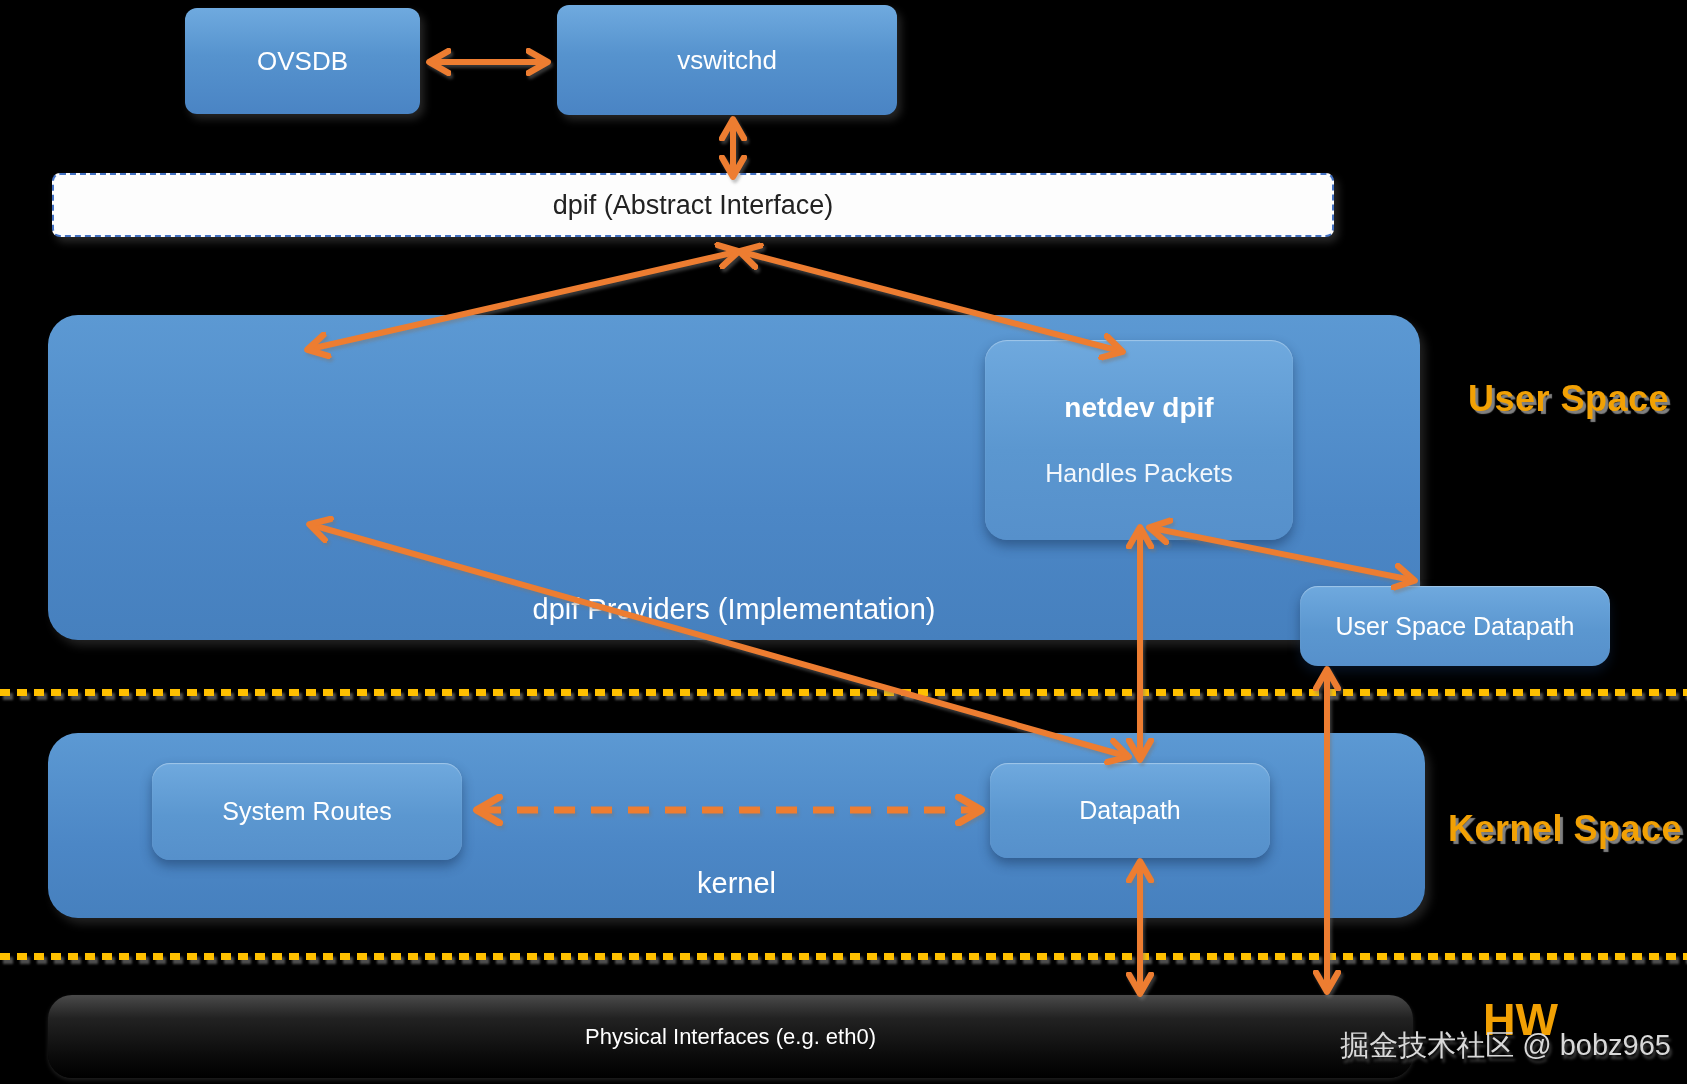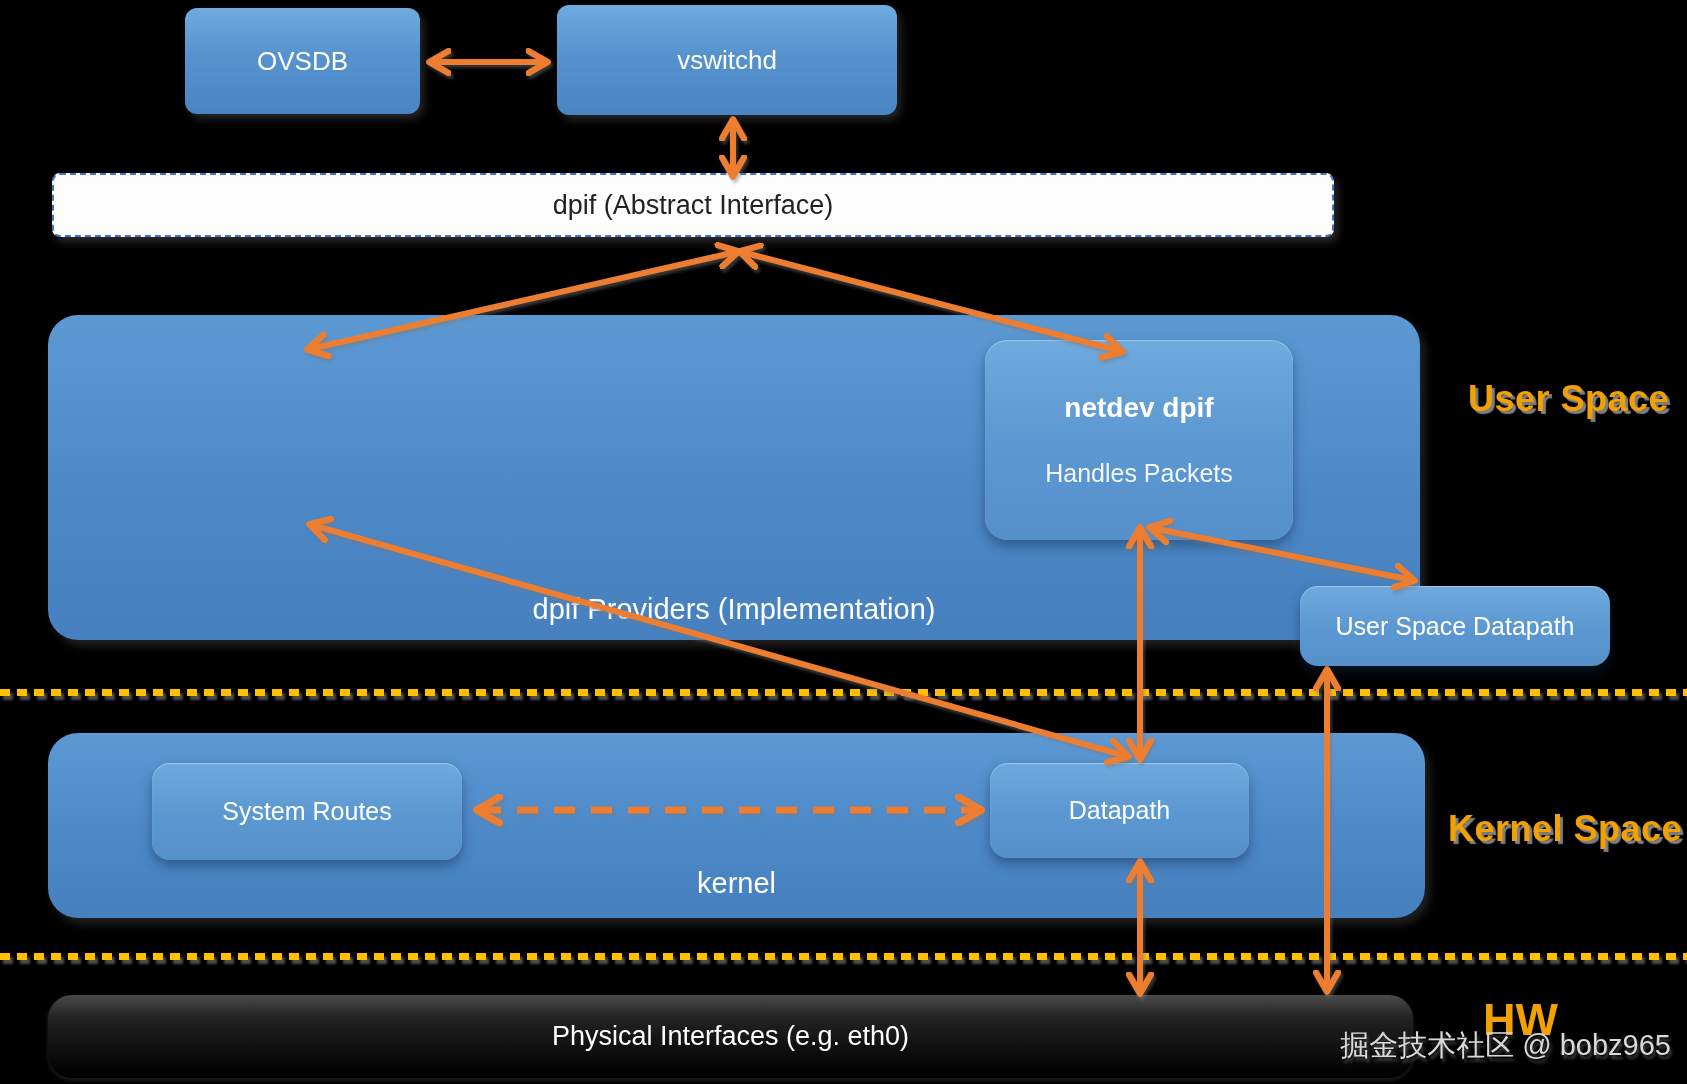--- a/index.html
+++ b/index.html
@@ -39,26 +39,26 @@
     background:#fdfdfd;border:2px dashed #4472C4;border-radius:8px;
     display:flex;align-items:center;justify-content:center;
     color:#222;font-size:27px;z-index:2;box-shadow:4px 5px 8px rgba(120,120,120,0.35);margin-left:7px;
   }
   .box-user{left:48px;top:315px;width:1372px;height:325px;}
   .box-netlink{left:147px;top:357px;width:306px;height:165px;padding:8px 0;}
   .box-netdev{left:985px;top:340px;width:308px;height:168px;padding:16px 0;}
   .box-usd{left:1270px;top:586px;width:310px;height:80px;border-radius:18px;font-size:25px;margin-left:30px;}
   .box-kernel{left:48px;top:733px;width:1377px;height:185px;}
   .box-sysroutes{left:152px;top:763px;width:310px;height:97px;border-radius:18px;font-size:25px;justify-content:center;}
-  .box-datapath{left:990px;top:763px;width:259px;height:95px;border-radius:18px;font-size:25px;justify-content:center;}
+  .box-datapath{left:990px;top:763px;width:280px;height:95px;border-radius:18px;font-size:25px;justify-content:center;}
   .box-physical{
     position:absolute;left:48px;top:995px;width:1365px;height:83px;
     background:linear-gradient(180deg,#4a4a4a 0%,#222 28%,#0a0a0a 75%,#000 100%);
     border-radius:24px;display:flex;align-items:center;justify-content:center;
-    color:#fff;font-size:27px;z-index:1;box-shadow:0 2px 4px rgba(130,130,130,0.25);
+    color:#fff;font-size:22px;z-index:1;box-shadow:0 2px 4px rgba(130,130,130,0.25);
   }
   .inner-title{font-weight:bold;font-size:28px;}
   .inner-sub{font-size:25px;color:#f2f7fc;}
   .caption-providers{
     position:absolute;left:0;right:0;bottom:14px;text-align:center;
     font-size:29px;color:#fff;
   }
   .caption-kernel{
     position:absolute;left:0;right:0;bottom:18px;text-align:center;
     font-size:29px;color:#fff;

